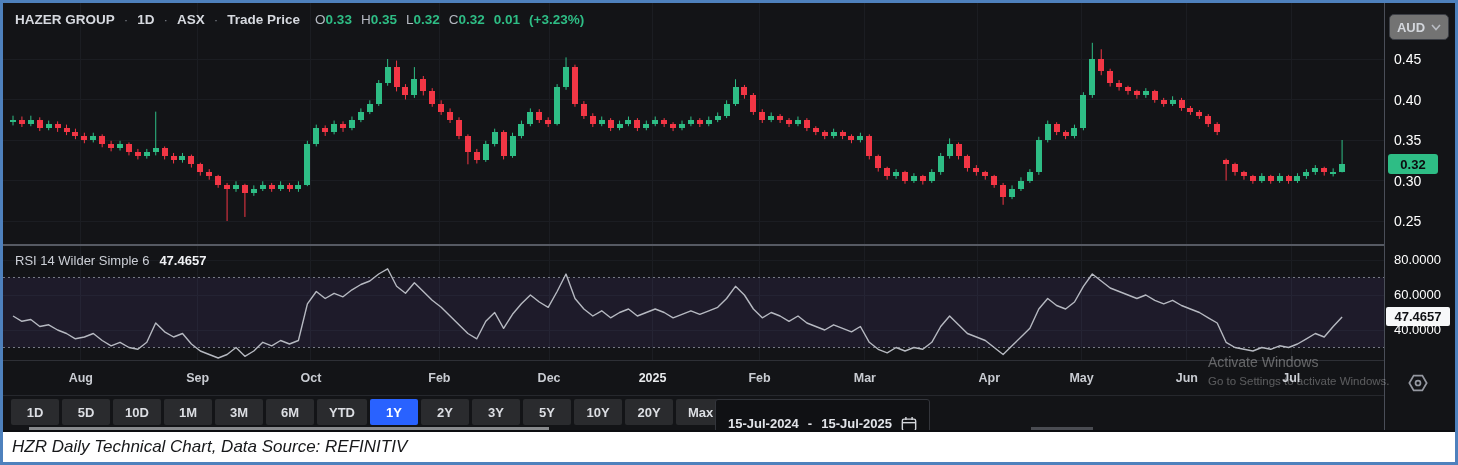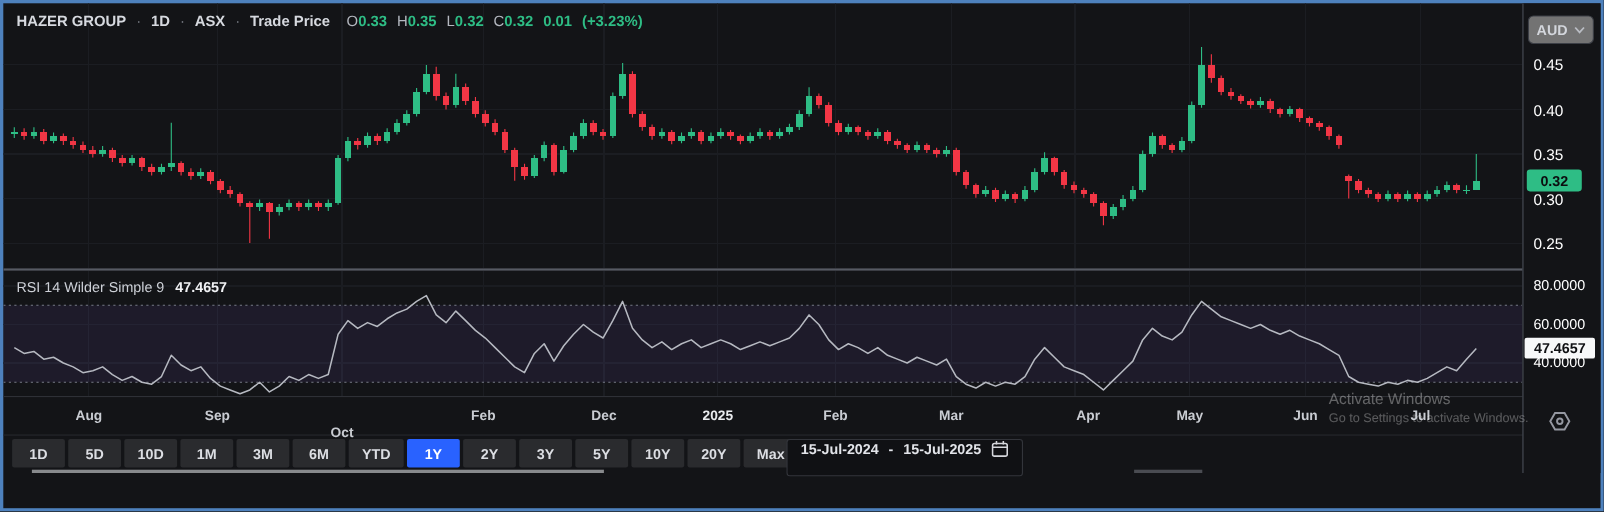--- a/index.html
+++ b/index.html
@@ -50,21 +50,21 @@
   #wm2{position:absolute;left:1205px;top:372px;font-size:11.5px;color:rgba(255,255,255,.30);
     z-index:6;white-space:nowrap;}
 
   
   #range-buttons{position:absolute;left:8px;top:396px;display:flex;gap:3px;z-index:3;}
   .rbtn{height:26px;min-width:24px;padding:0 12px;background:#2a2b2e;color:#dcdee3;
     font-size:13px;font-weight:600;display:flex;align-items:center;justify-content:center;
     border-radius:2px;cursor:pointer;user-select:none;}
   #gear-btn{padding:0 9px;}
   #date-range{position:absolute;left:712px;top:396px;height:26px;box-sizing:border-box;
-    display:flex;align-items:flex-end;gap:9px;padding:16px 12px;background:#101114;
+    display:flex;align-items:flex-start;gap:9px;padding:16px 12px;background:#101114;
     border:1px solid #33353b;border-radius:3px;color:#e2e4e9;font-size:13px;font-weight:600;z-index:3;}
   #scroll-thumb{position:absolute;left:26px;top:424px;width:520px;height:3px;background:#b0b2b6;opacity:.75;z-index:3;}
   #scroll-frag{position:absolute;left:1028px;top:424px;width:62px;height:3px;background:#4a4c52;z-index:3;}
 
   
   #caption{position:absolute;left:0;top:427px;width:1452px;height:32px;background:#ffffff;
     border-top:2px solid #0c0d10;box-sizing:border-box;display:flex;align-items:center;
     padding-left:9px;z-index:5;}
   #caption span{font-style:italic;font-size:17px;font-weight:500;color:#17181a;}
 </style>
@@ -430,28 +430,28 @@
         <span class="pair"><span class="lt">O</span><span class="up">0.33</span></span>
         <span class="pair"><span class="lt">H</span><span class="up">0.35</span></span>
         <span class="pair"><span class="lt">L</span><span class="up">0.32</span></span>
         <span class="pair"><span class="lt">C</span><span class="up">0.32</span></span>
       </span>
     <span class="up">0.01</span>
     <span class="up">(+3.23%)</span>
   </div>
 
   <div id="rsi-legend">
-    <span>RSI 14 Wilder Simple 9</span>
+    <span>RSI 14 Wilder Simple 6</span>
     <span class="rsi-val">47.4657</span>
   </div>
 
   <div id="time-axis">
       <div class="month" style="left: 77.792px;">Aug</div>
       <div class="month" style="left: 194.644px;">Sep</div>
-      <div class="month" style="left: 307.928px; margin-top: 15px;">Oct</div>
+      <div class="month" style="left: 307.928px;">Oct</div>
       <div class="month" style="left: 436.376px;">Feb</div>
       <div class="month" style="left: 546.092px;">Dec</div>
       <div class="month year" style="left: 649.564px;">2025</div>
       <div class="month" style="left: 756.604px;">Feb</div>
       <div class="month" style="left: 861.86px;">Mar</div>
       <div class="month" style="left: 974.252px; margin-left: 12px;">Apr</div>
       <div class="month" style="left: 1078.62px;">May</div>
       <div class="month" style="left: 1183.87px;">Jun</div>
       <div class="month" style="left: 1288.24px;">Jul</div>
     </div>
@@ -523,13 +523,16 @@
       <rect x="1.5" y="3.5" width="15" height="13" rx="2" fill="none" stroke="#d5d7dc" stroke-width="1.6"></rect>
       <line x1="1.5" y1="7.5" x2="16.5" y2="7.5" stroke="#d5d7dc" stroke-width="1.6"></line>
       <line x1="5.5" y1="1" x2="5.5" y2="4.5" stroke="#d5d7dc" stroke-width="1.6"></line>
       <line x1="12.5" y1="1" x2="12.5" y2="4.5" stroke="#d5d7dc" stroke-width="1.6"></line>
     </svg>
   </div>
 
   <div id="scroll-thumb"></div>
   <div id="scroll-frag"></div>
 
+  <div id="caption">
+    <span>HZR Daily Technical Chart, Data Source: REFINITIV</span>
+  </div>
 </div>
 
 </body></html>

